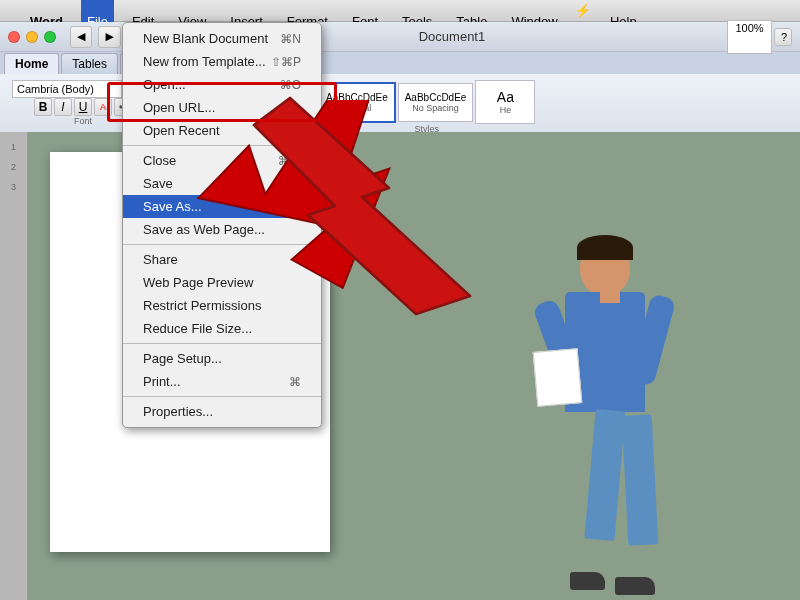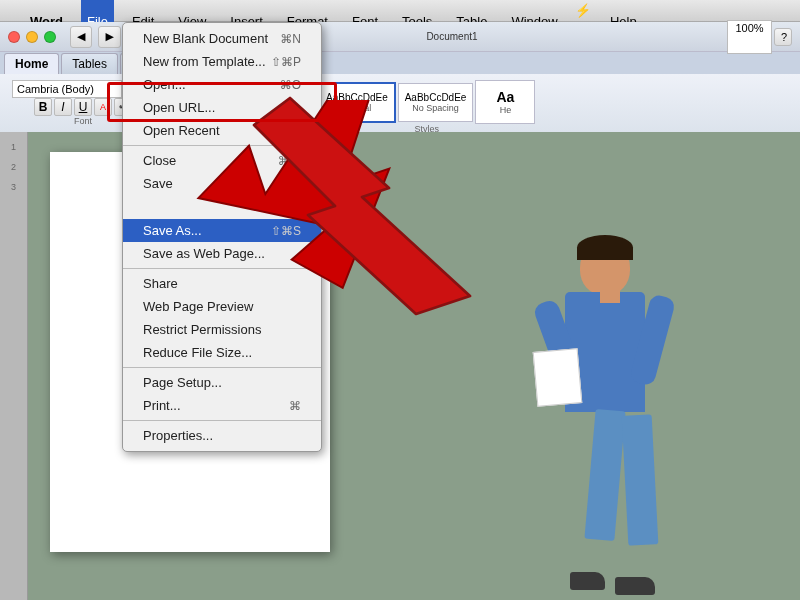--- a/index.html
+++ b/index.html
@@ -54,21 +54,20 @@
       font-size: 13px;
       cursor: pointer;
       display: flex;
       justify-content: space-between;
       align-items: center;
       color: #222;
     }
     .menu-item.highlighted {
       background: #2c5fc3;
       color: white;
-      margin-top: 24px;
     }
     .menu-item.save-as-item {
       background: #2c5fc3;
       color: white;
       font-weight: normal;
     }
     .menu-separator {
       height: 1px;
       background: #bbb;
       margin: 3px 0;
@@ -255,21 +254,21 @@
       <div class="win-btn close"></div>
       <div class="win-btn min"></div>
       <div class="win-btn max"></div>
     </div>
 
     <div class="toolbar-btn">◀</div>
     <div class="toolbar-btn">▶</div>
     <div class="toolbar-btn" style="width:22px;">📄</div>
     <div class="toolbar-btn" style="width:22px;">🖨</div>
     <div style="flex:1;display:flex;justify-content:center;">
-      <span style="font-size:10px;color:#333;">Document1</span>
+      <span style="font-size:13px;color:#333;">Document1</span>
     </div>
 
     <div class="zoom-control">
       <div class="zoom-box">100%</div>
       <div class="toolbar-btn" style="width:18px;height:18px;font-size:11px;">?</div>
     </div>
   </div>
 
   <div style="height:22px;background:#c8d2e2;display:flex;align-items:flex-end;padding:0 4px;">
     <div class="ribbon-tab active">Home</div>
@@ -318,21 +317,21 @@
       <div class="ribbon-group-content">
         <div class="style-preview normal-selected">
           <div style="font-size:10px;">AaBbCcDdEe</div>
           <div style="font-size:9px;color:#555;">Normal</div>
         </div>
         <div class="style-preview">
           <div style="font-size:10px;">AaBbCcDdEe</div>
           <div style="font-size:9px;color:#555;">No Spacing</div>
         </div>
         <div class="style-preview">
-          <div style="font-size:14px;font-weight:bold;">Aa</div>
+          <div style="font-size:14px;font-weight:normal;">Aa</div>
           <div style="font-size:9px;color:#555;">He</div>
         </div>
       </div>
       <div class="group-label">Styles</div>
     </div>
 
   </div>
 </div>
 
 <div style="position:absolute;top:132px;left:0;right:0;bottom:0;background:#8a9e8a;">

